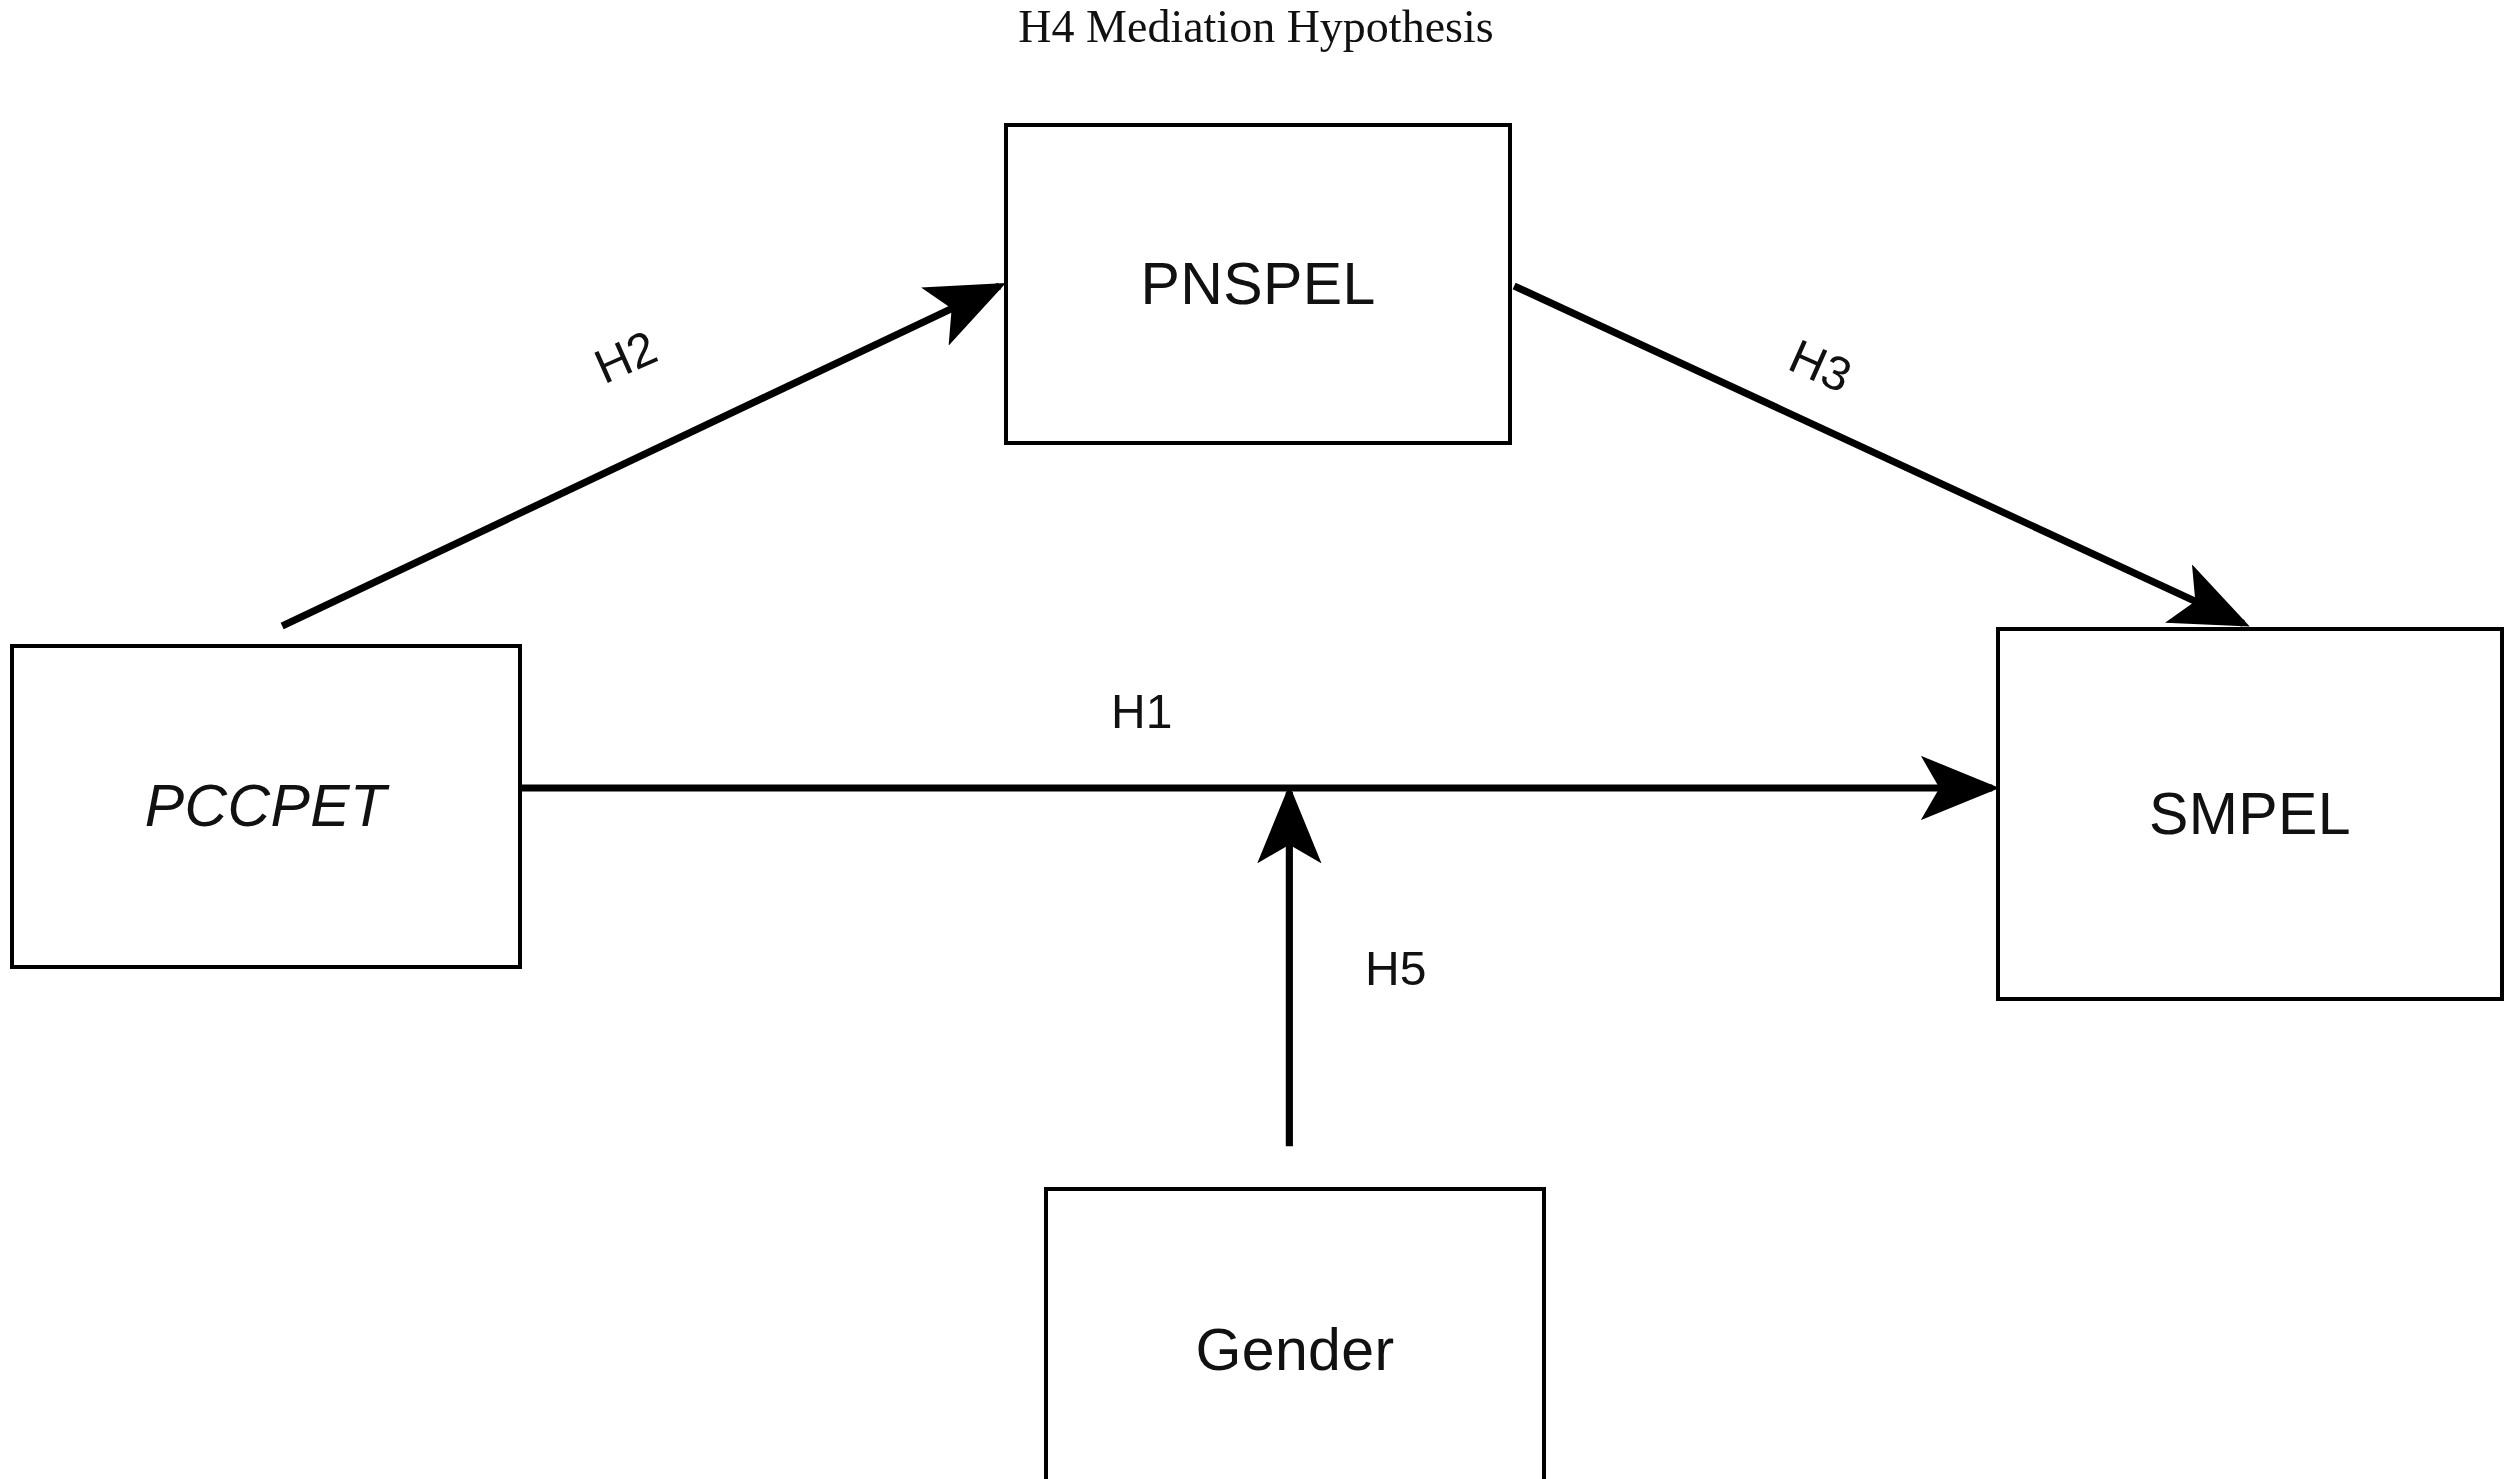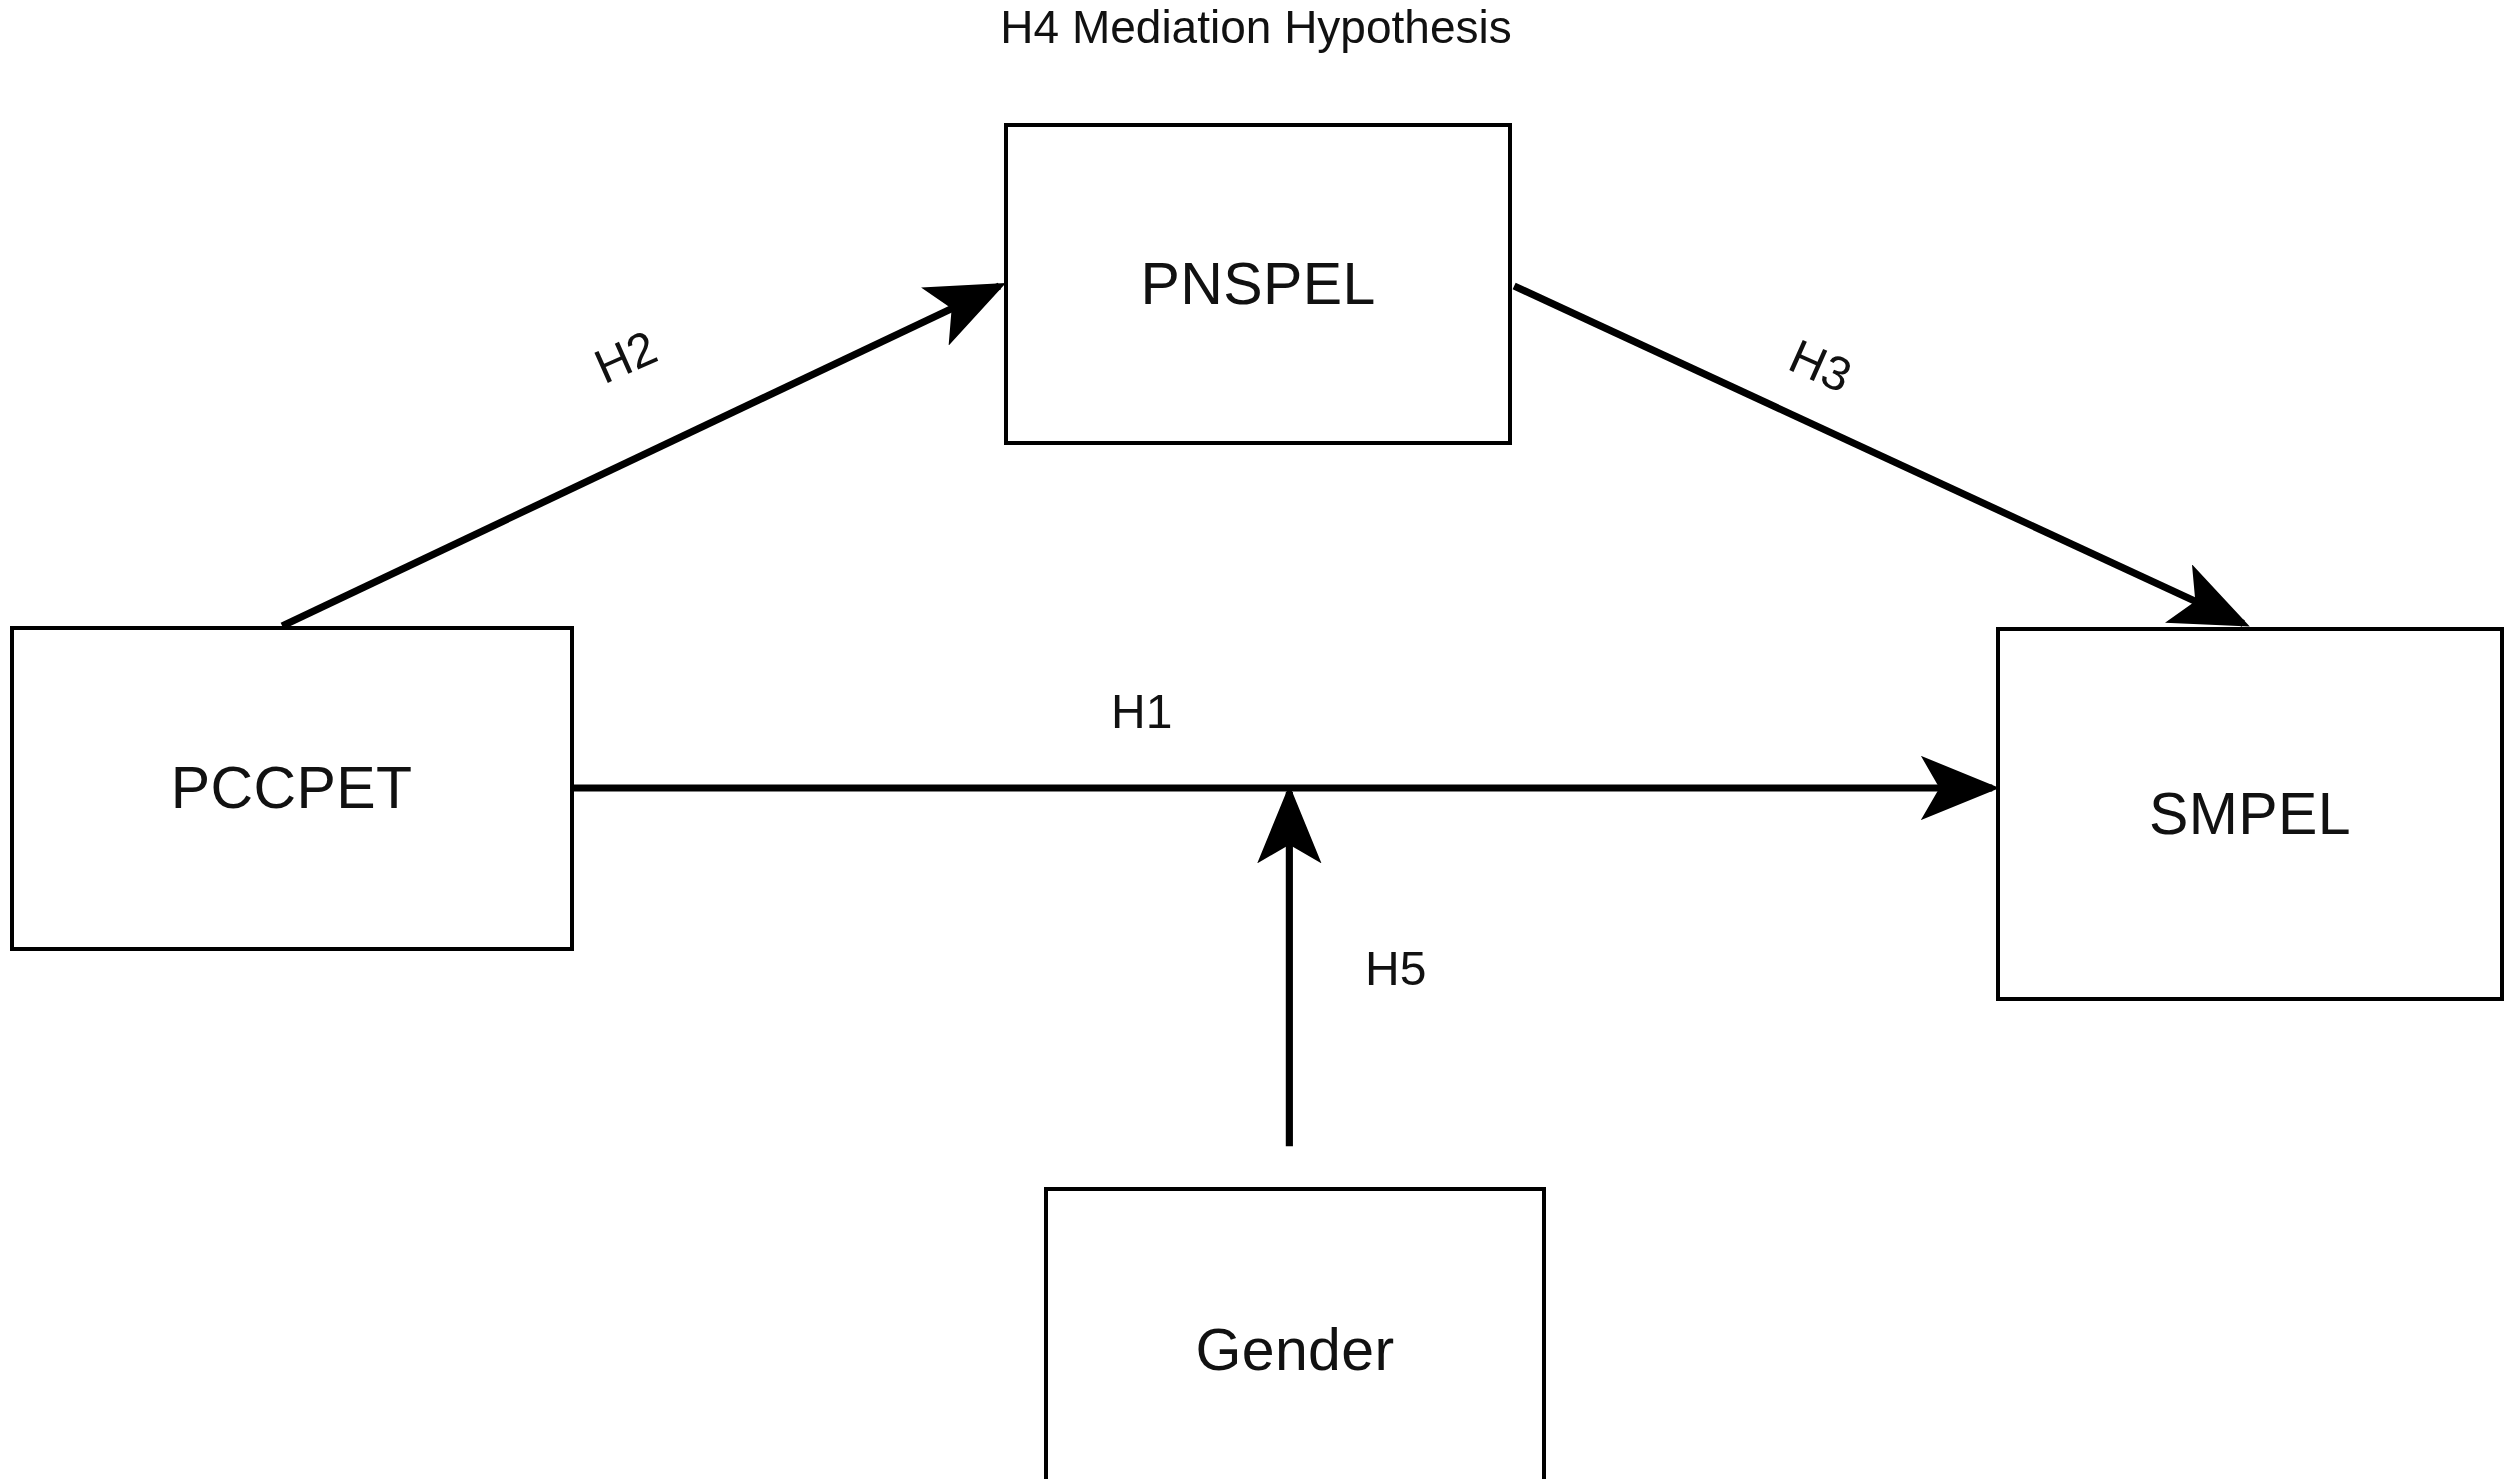--- a/index.html
+++ b/index.html
@@ -38,36 +38,36 @@
     letter-spacing: 0.4px;
     line-height: 1;
     white-space: nowrap;
   }
   #chart-title {
     position: absolute;
     left: 0;
     top: 0;
     width: 2512px;
     text-align: center;
-    font-family: Liberation Sans, sans-serif;
+    font-family: Liberation Serif, serif;
     font-size: 46px;
     color: #111111;
     white-space: nowrap;
   }
   .edge-label {
     position: absolute;
     font-family: "Liberation Sans", sans-serif;
     font-size: 48px;
     color: #111111;
     white-space: nowrap;
     line-height: 1;
   }
   
   #node-pnspel  { left: 1004px; top: 123px;  width: 508px; height: 322px; }
-  #node-pccpet  { left: 9.5px;   top: 626px;  width: 564px; height: 325px; }
+  #node-pccpet  { left: 9.5px;   top: 644px;  width: 512px; height: 325px; font-style: italic; }
   #node-smpel   { left: 1996px; top: 627px;  width: 508px; height: 374px; align-items: center; }
   #node-gender  { left: 1044px; top: 1148px; width: 502px; height: 327px; margin-top: 39px; }
 
   
   #label-h2 { left: 588px;  top: 348px;  transform: rotate(-24deg); transform-origin: left top; }
   #label-h3 { left: 1802px; top: 332px;  transform: rotate(24deg);  transform-origin: left top; }
   #label-h1 { left: 1111px; top: 688px; }
   #label-h5 { left: 1365px; top: 945px; }
 </style>
 </head>

